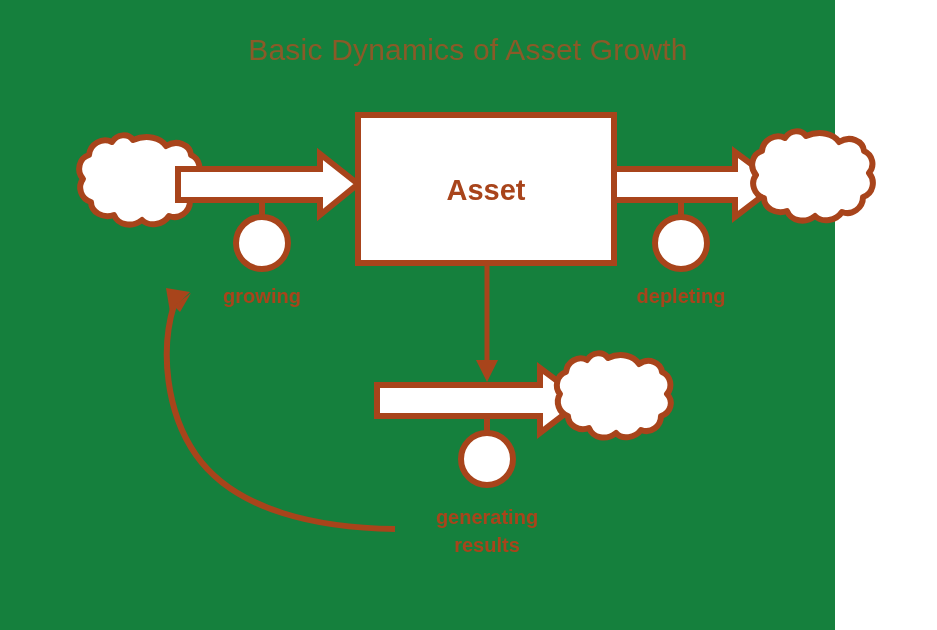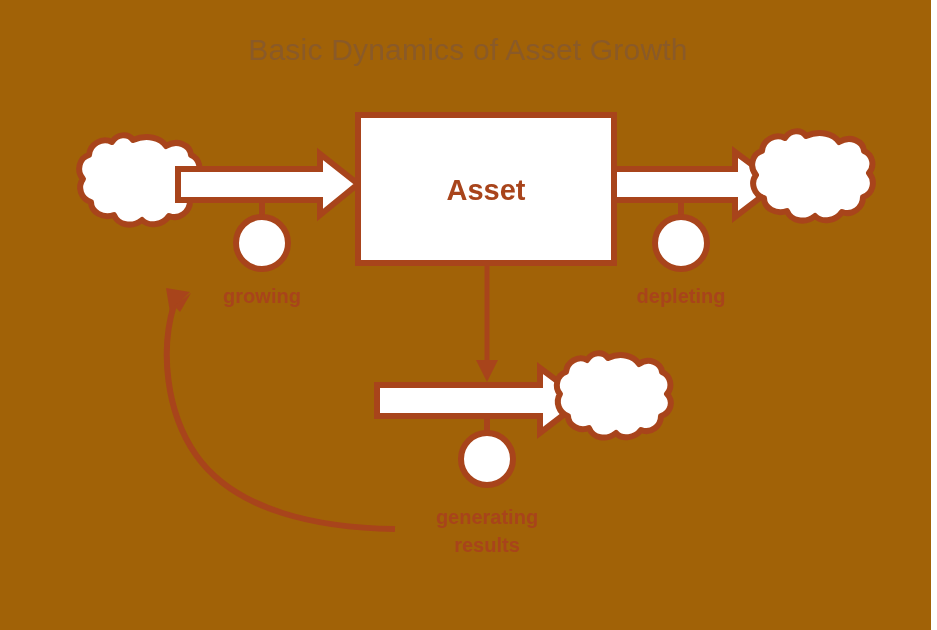--- a/index.html
+++ b/index.html
@@ -11,23 +11,23 @@
     width: 937px;
     height: 630px;
     font-family: "Liberation Sans", sans-serif;
     overflow: hidden;
     position: relative;
   }
   #canvas {
     position: absolute;
     left: 0;
     top: 0;
-    width: 931px;
+    width: 835px;
     height: 630px;
-    background: #a16207;
+    background: #15803d;
     text-align: center;
   }
   svg.diagram {
     position: absolute;
     left: 0;
     top: 0;
     width: 937px;
     height: 630px;
     display: block;
   }

